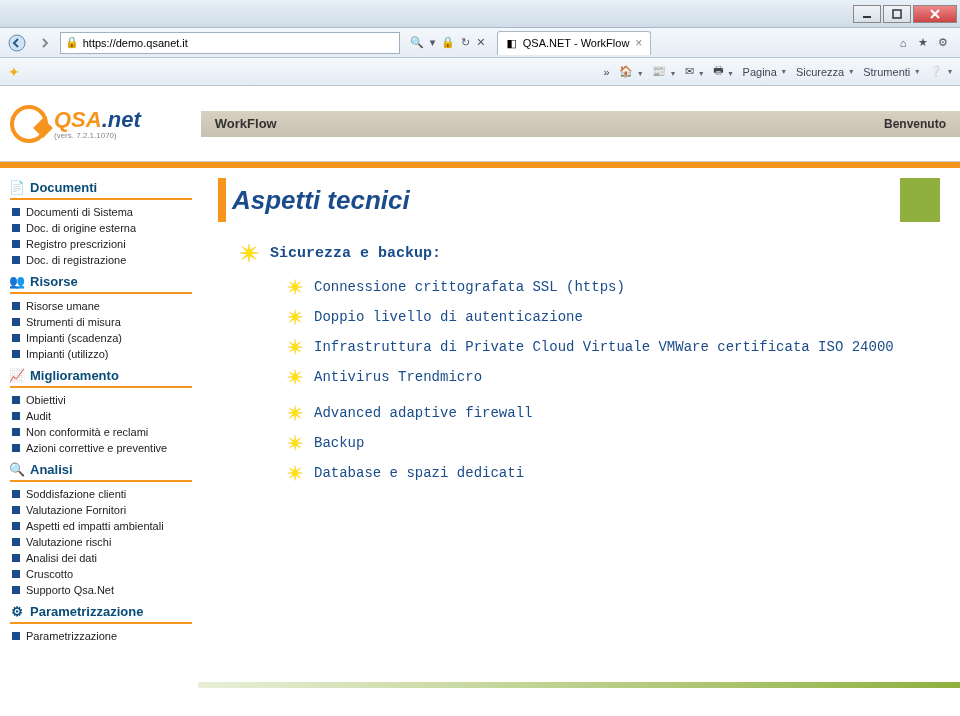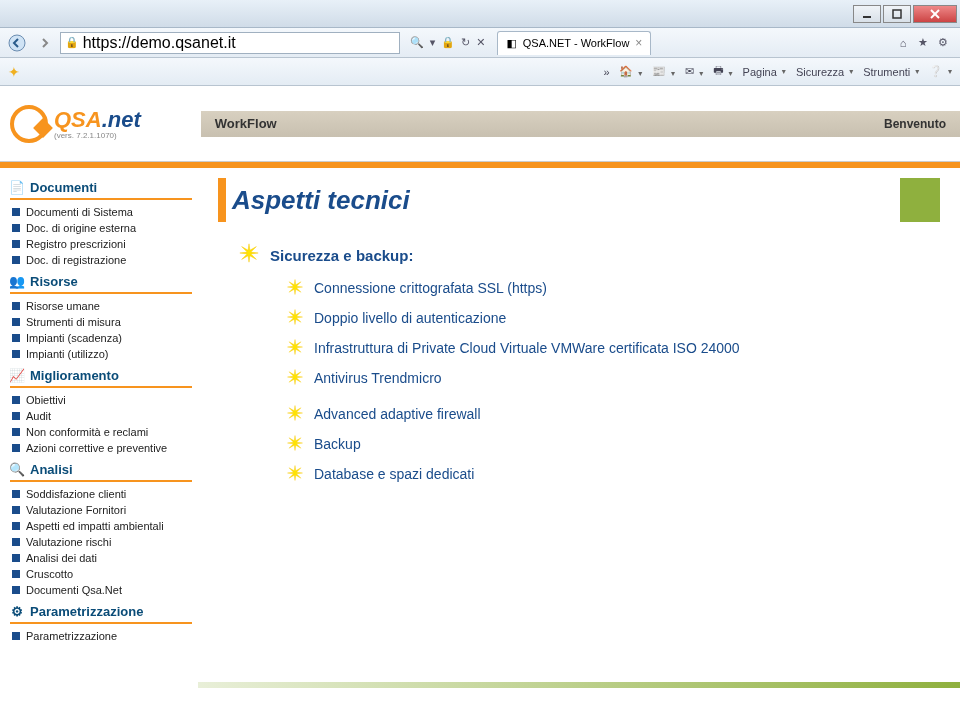--- a/index.html
+++ b/index.html
@@ -8,21 +8,21 @@
   
   .titlebar { height: 28px; background: linear-gradient(#e8f0f8, #d0dce8); border-bottom: 1px solid #a8b8c8; display: flex; justify-content: flex-end; align-items: center; padding: 0 2px; }
   .winbtn { width: 28px; height: 18px; margin: 0 1px; display: flex; align-items: center; justify-content: center; border: 1px solid #888; background: linear-gradient(#f0f4f8,#d8e0e8); }
   .winbtn.close { background: linear-gradient(#e88,#c44); color: #fff; width: 44px; }
   .winbtn svg { width: 10px; height: 10px; }
   
   
   .navbar { height: 30px; background: linear-gradient(#f4f8fc,#e4ecf4); border-bottom: 1px solid #b8c4d0; display: flex; align-items: center; padding: 2px 4px; gap: 2px; }
   .navbtn { width: 26px; height: 24px; display: flex; align-items: center; justify-content: center; border: 1px solid transparent; border-radius: 3px; }
   .addrbox { flex: 1; height: 22px; background: #fff; border: 1px solid #a0b0c0; display: flex; align-items: center; padding: 0 4px; gap: 4px; max-width: 340px; }
-  .addrbox input { border: none; outline: none; flex: 1; font-size: 16px; }
+  .addrbox input { border: none; outline: none; flex: 1; font-size: 11px; }
   .searchctl { display: flex; align-items: center; gap: 6px; margin-left: 8px; color: #556; }
   .tabstrip { display: flex; align-items: center; margin-left: 10px; flex: 1; }
   .tab { height: 24px; background: #fff; border: 1px solid #a8b8c8; border-bottom: none; border-radius: 3px 3px 0 0; display: flex; align-items: center; padding: 0 8px; gap: 6px; font-size: 11px; }
   .tab .x { color: #888; font-size: 12px; }
   .cornerbtns { display: flex; gap: 6px; padding-right: 6px; }
   .cornerbtns span { width: 14px; height: 14px; display: flex; align-items: center; justify-content: center; color: #556; }
   
   
   .favbar { height: 28px; background: linear-gradient(#f4f8fc,#e4ecf4); border-bottom: 1px solid #b8c4d0; display: flex; align-items: center; padding: 0 8px; gap: 10px; color: #445; }
   .favbar .star { color: #f0b020; font-size: 14px; }
@@ -51,21 +51,21 @@
   .sideline { height: 2px; background: #f7941e; margin-bottom: 4px; }
   .sideitem { display: flex; align-items: center; gap: 6px; padding: 2px 0 2px 2px; font-size: 11px; color: #222; }
   .sideitem .bul { width: 8px; height: 8px; background: #1a4c8b; }
   
   .content { flex: 1; padding: 10px 20px; position: relative; }
   .slidebar { height: 44px; background: linear-gradient(to right, #f7941e 8px, #fff 8px, #fff 100%); border-right: 40px solid #8fb03e; display: flex; align-items: center; padding-left: 14px; position: relative; }
   .slidebar h1 { color: #1a4c8b; font-style: italic; font-size: 26px; font-weight: bold; }
   .slidebar::after { content:""; position:absolute; right:-40px; top:0; bottom:0; width:40px; background: linear-gradient(to right, rgba(143,176,62,0.3), #8fb03e); }
   
   .bullets { margin-top: 20px; padding-left: 20px; }
-  .b-row { display: flex; align-items: flex-end; gap: 10px; margin-bottom: 14px; font-size: 15px; color: #1a4c8b; font-weight: bold; }
+  .b-row { display: flex; align-items: center; gap: 10px; margin-bottom: 14px; font-size: 15px; color: #1a4c8b; font-weight: bold; font-family: Liberation Mono, monospace; }
   .b-row.lvl2 { margin-left: 48px; font-size: 14px; font-weight: normal; margin-bottom: 12px; }
   .b-row.spaced { margin-top: 18px; }
   .burst { width: 22px; height: 22px; flex-shrink: 0; position: relative; }
   .burst svg { width: 22px; height: 22px; }
   .b-row.lvl2 .burst { width: 18px; height: 18px; }
   .b-row.lvl2 .burst svg { width: 18px; height: 18px; }
   
   .greenstrip { height: 6px; background: linear-gradient(to right, rgba(143,176,62,0.2), #8fb03e); position: absolute; bottom: 40px; left: 0; right: 0; }
   
   
@@ -250,21 +250,21 @@
       <div class="sideitem">
         <span class="bul"></span>
         <span>Analisi dei dati</span>
       </div>
       <div class="sideitem">
         <span class="bul"></span>
         <span>Cruscotto</span>
       </div>
       <div class="sideitem">
         <span class="bul"></span>
-        <span>Documenti Qsa.Net</span>
+        <span>Supporto Qsa.Net</span>
       </div>
       <div class="sidecat">
         <span class="ci">⚙</span>
         <span>Parametrizzazione</span>
       </div>
       <div class="sideline"></div>
       <div class="sideitem">
         <span class="bul"></span>
         <span>Parametrizzazione</span>
       </div>

